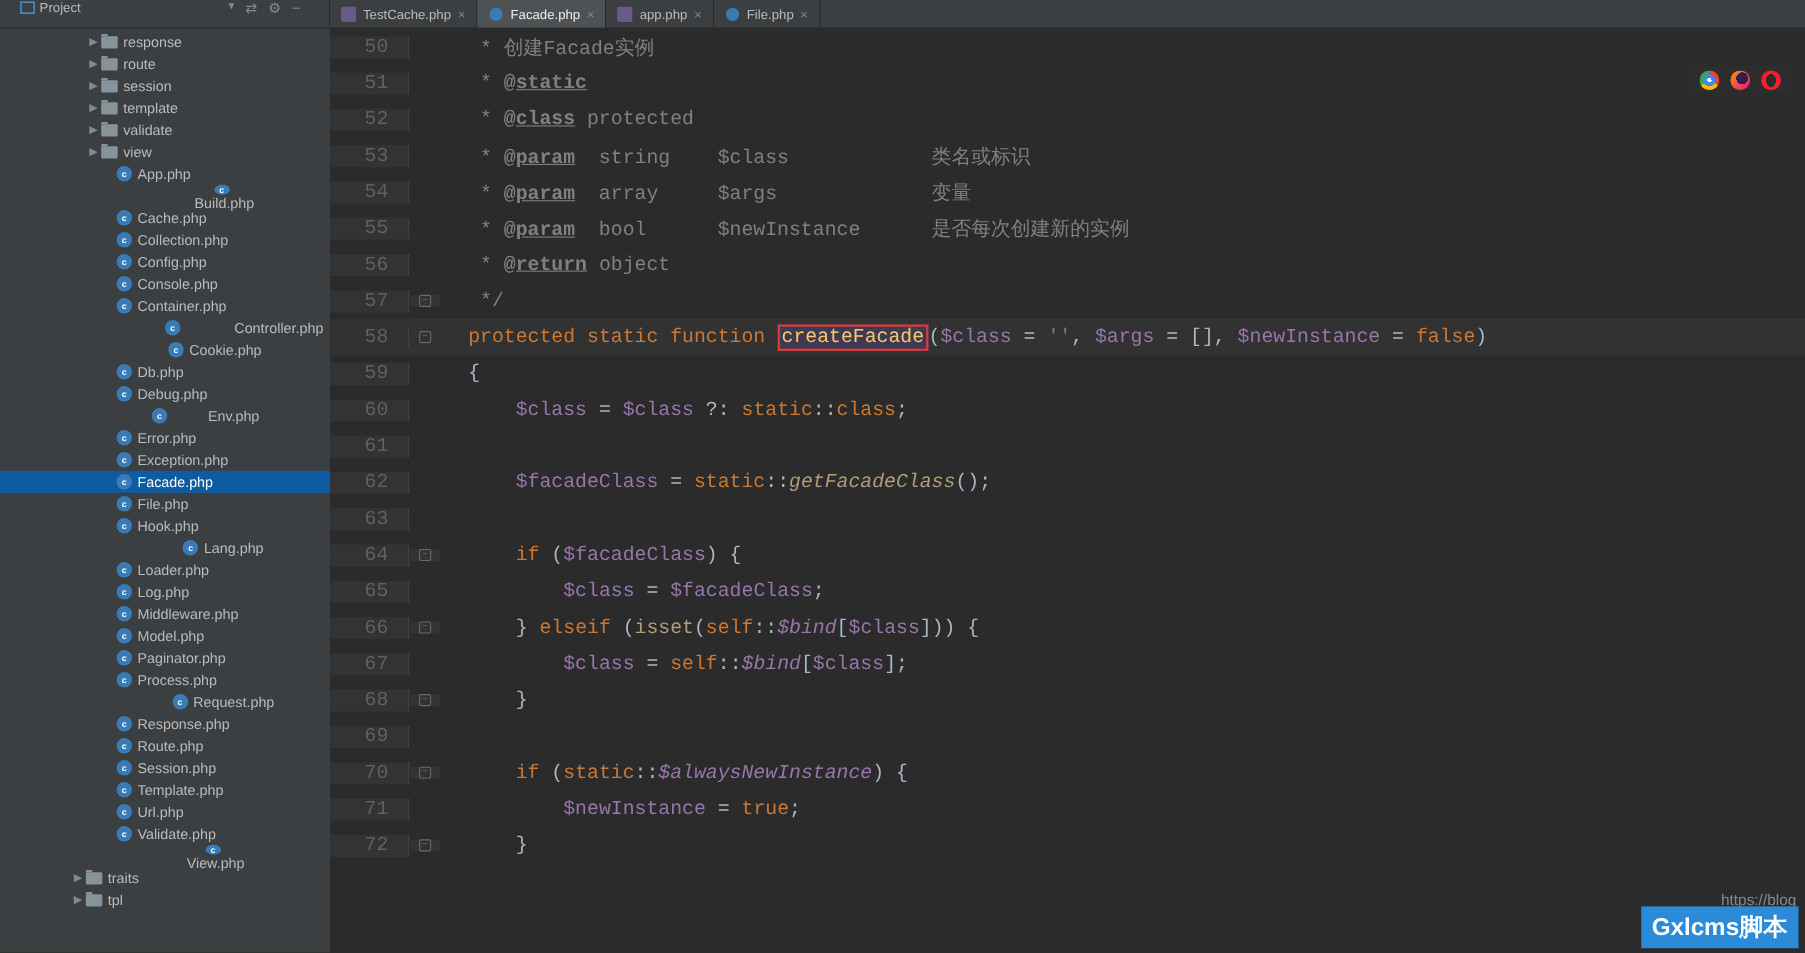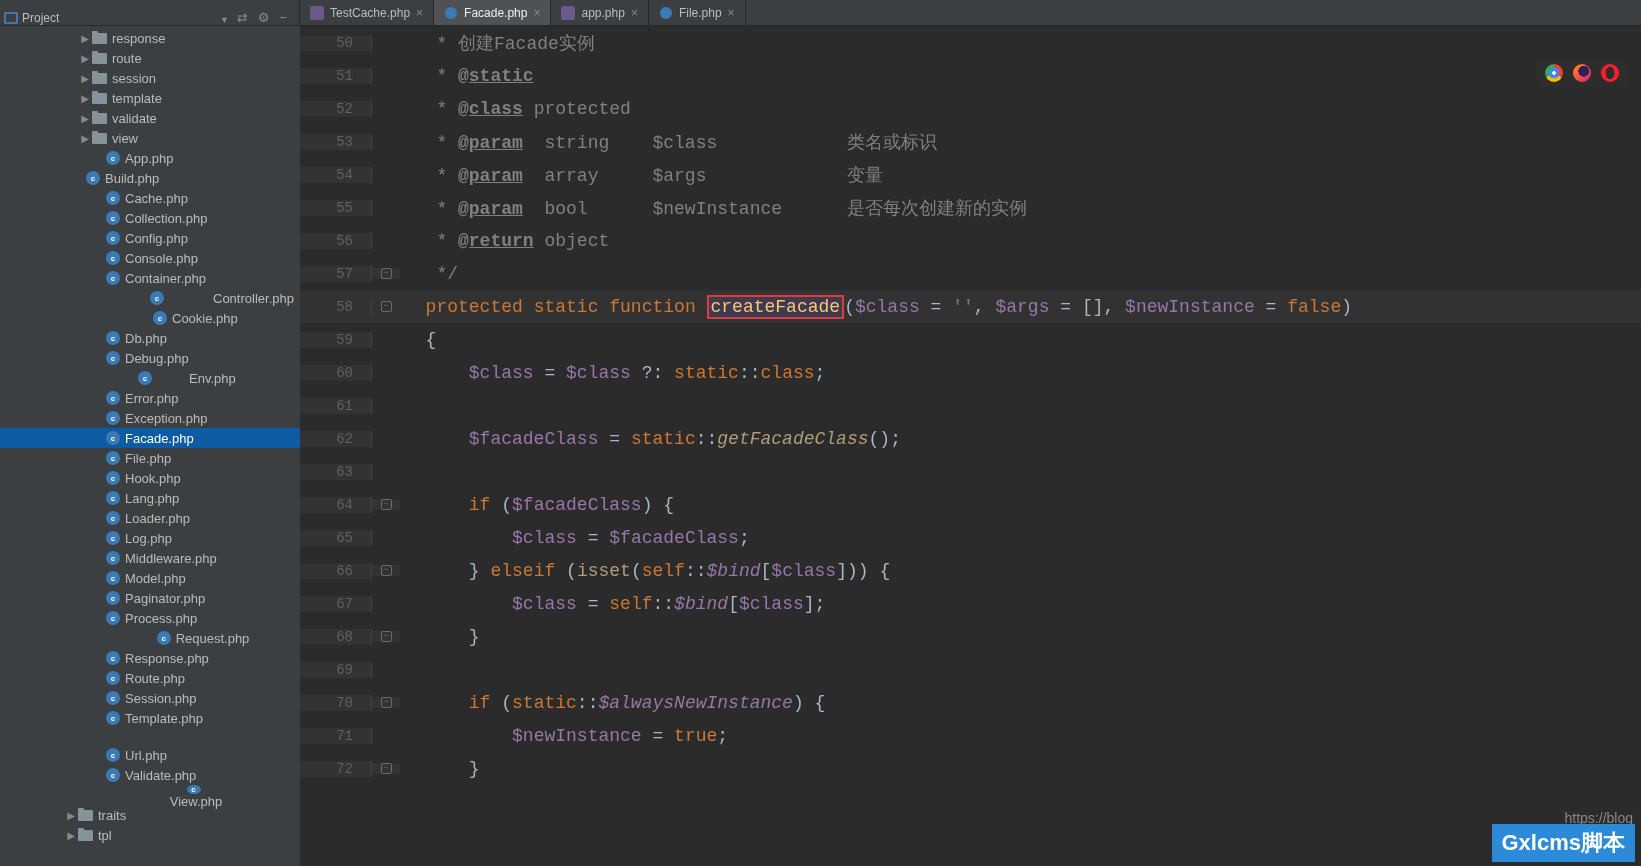--- a/index.html
+++ b/index.html
@@ -1,18 +1,18 @@
 <!DOCTYPE html>
 <html><head>
 <meta charset="utf-8">
 <style>
   * { margin:0; padding:0; box-sizing:border-box; }
   body { font-family:"Segoe UI",Arial,sans-serif; background:#2b2b2b; color:#a9b7c6; overflow:hidden; width:1641px; height:866px; position:relative; }
   .topbar { display:flex; height:26px; background:#3c3f41; border-bottom:1px solid #282828; align-items:stretch; }
-  .sidebar-header { width:300px; display:flex; align-items:flex-end; padding:0 4px; color:#bbb; font-size:12px; border-right:1px solid #282828; }
+  .sidebar-header { width:300px; display:flex; align-items:flex-start; padding:0 18px; color:#bbb; font-size:12px; border-right:1px solid #282828; }
   .sidebar-header .proj-icon { width:14px; height:14px; margin-right:4px; display:inline-flex; align-items:center; justify-content:center; }
   .sidebar-header .proj-label { flex:1; }
   .sidebar-header .chev { margin-left:3px; font-size:9px; color:#888; }
   .sidebar-tools { display:flex; gap:10px; padding:0 8px; align-items:center; color:#888; font-size:13px; }
   .tabs { display:flex; align-items:stretch; flex:1; }
   .tab { display:flex; align-items:center; padding:0 10px; font-size:12px; color:#bbb; border-right:1px solid #282828; gap:6px; cursor:pointer; }
   .tab.active { background:#4e5254; color:#eee; }
   .tab .icon { width:14px; height:14px; display:inline-flex; align-items:center; justify-content:center; }
   .tab .close { color:#888; font-size:12px; }
   .main { display:flex; height:calc(100% - 26px); }
@@ -21,21 +21,21 @@
   .tree { padding-top:2px; }
   .tree-item { display:flex; align-items:center; height:20px; padding-left:0; cursor:pointer; white-space:nowrap;}
   .tree-item.sel { background:#0d5ba3; color:#fff; }
   .tw { display:inline-block; width:14px; text-align:center; color:#888; font-size:10px;}
   .folder-icon { width:15px; height:11px; background:#87939a; border-radius:1px; margin-right:5px; position:relative;}
   .folder-icon::before{content:"";position:absolute;top:-2px;left:0;width:6px;height:2px;background:#87939a;border-radius:1px 1px 0 0;}
   .php-icon { width:14px; height:14px; border-radius:50%; background:#3b7bb5; margin-right:5px; display:flex; align-items:center; justify-content:center;}
   .php-icon::after{content:"c";color:#fff;font-size:8px;font-weight:bold;}
   .editor { flex:1; background:#2b2b2b; position:relative; display:flex; overflow:hidden; }
   .line { display:flex; height:33px; align-items:center; font-family:Consolas,"Courier New",monospace; font-size:18px; }
-  .lineno { width:72px; text-align:right; padding-right:18px; color:#606060; background:#313335; font-size:14px; border-right:1px solid #404244;}
+  .lineno { width:72px; text-align:right; padding-right:18px; color:#606060; background:#313335; font-size:18px; border-right:1px solid #404244;}
   .gmark { width:28px; background:#313335; display:flex; align-items:center; justify-content:center; color:#6a6a6a;}
   .code { flex:1; padding-left:4px; white-space:pre; color:#a9b7c6;}
   .line.hl { background:#323232; }
   .line.hl .lineno,.line.hl .gmark{ background:#323232; }
   .cmt{color:#808080;}
   .cmt-at{color:#808080;font-weight:bold;text-decoration:underline;}
   .cmt-cn{color:#808080;}
   .kw{color:#cc7832;}
   .fn{color:#ffc66d;}
   .fn2{color:#b09d79;}
@@ -142,21 +142,21 @@
         <div class="tree-item" style="padding-left: 78px;">
           <span class="tw">▶</span>
           <span class="folder-icon"></span>
           <span>view</span>
         </div>
         <div class="tree-item" style="padding-left: 92px;">
           <span class="tw"></span>
           <span class="php-icon"></span>
           <span>App.php</span>
         </div>
-        <div class="tree-item" style="padding-left: 72px;">
+        <div class="tree-item" style="padding-left: 108px; flex-direction: column;">
           <span class="tw"></span>
           <span class="php-icon"></span>
           <span>Build.php</span>
         </div>
         <div class="tree-item" style="padding-left: 92px;">
           <span class="tw"></span>
           <span class="php-icon"></span>
           <span>Cache.php</span>
         </div>
         <div class="tree-item" style="padding-left: 92px;">
@@ -222,21 +222,21 @@
         <div class="tree-item" style="padding-left: 92px;">
           <span class="tw"></span>
           <span class="php-icon"></span>
           <span>File.php</span>
         </div>
         <div class="tree-item" style="padding-left: 92px;">
           <span class="tw"></span>
           <span class="php-icon"></span>
           <span>Hook.php</span>
         </div>
-        <div class="tree-item" style="padding-left: 92px;">
+        <div class="tree-item" style="padding-left: 92px; justify-content: center;">
           <span class="tw"></span>
           <span class="php-icon"></span>
           <span>Lang.php</span>
         </div>
         <div class="tree-item" style="padding-left: 92px;">
           <span class="tw"></span>
           <span class="php-icon"></span>
           <span>Loader.php</span>
         </div>
         <div class="tree-item" style="padding-left: 92px;">
@@ -282,21 +282,21 @@
         <div class="tree-item" style="padding-left: 92px;">
           <span class="tw"></span>
           <span class="php-icon"></span>
           <span>Session.php</span>
         </div>
         <div class="tree-item" style="padding-left: 92px;">
           <span class="tw"></span>
           <span class="php-icon"></span>
           <span>Template.php</span>
         </div>
-        <div class="tree-item" style="padding-left: 92px; margin-top: 17px;">
+        <div class="tree-item" style="padding-left: 92px;">
           <span class="tw"></span>
           <span class="php-icon"></span>
           <span>Url.php</span>
         </div>
         <div class="tree-item" style="padding-left: 92px;">
           <span class="tw"></span>
           <span class="php-icon"></span>
           <span>Validate.php</span>
         </div>
         <div class="tree-item" style="padding-left: 92px; flex-direction: column;">

